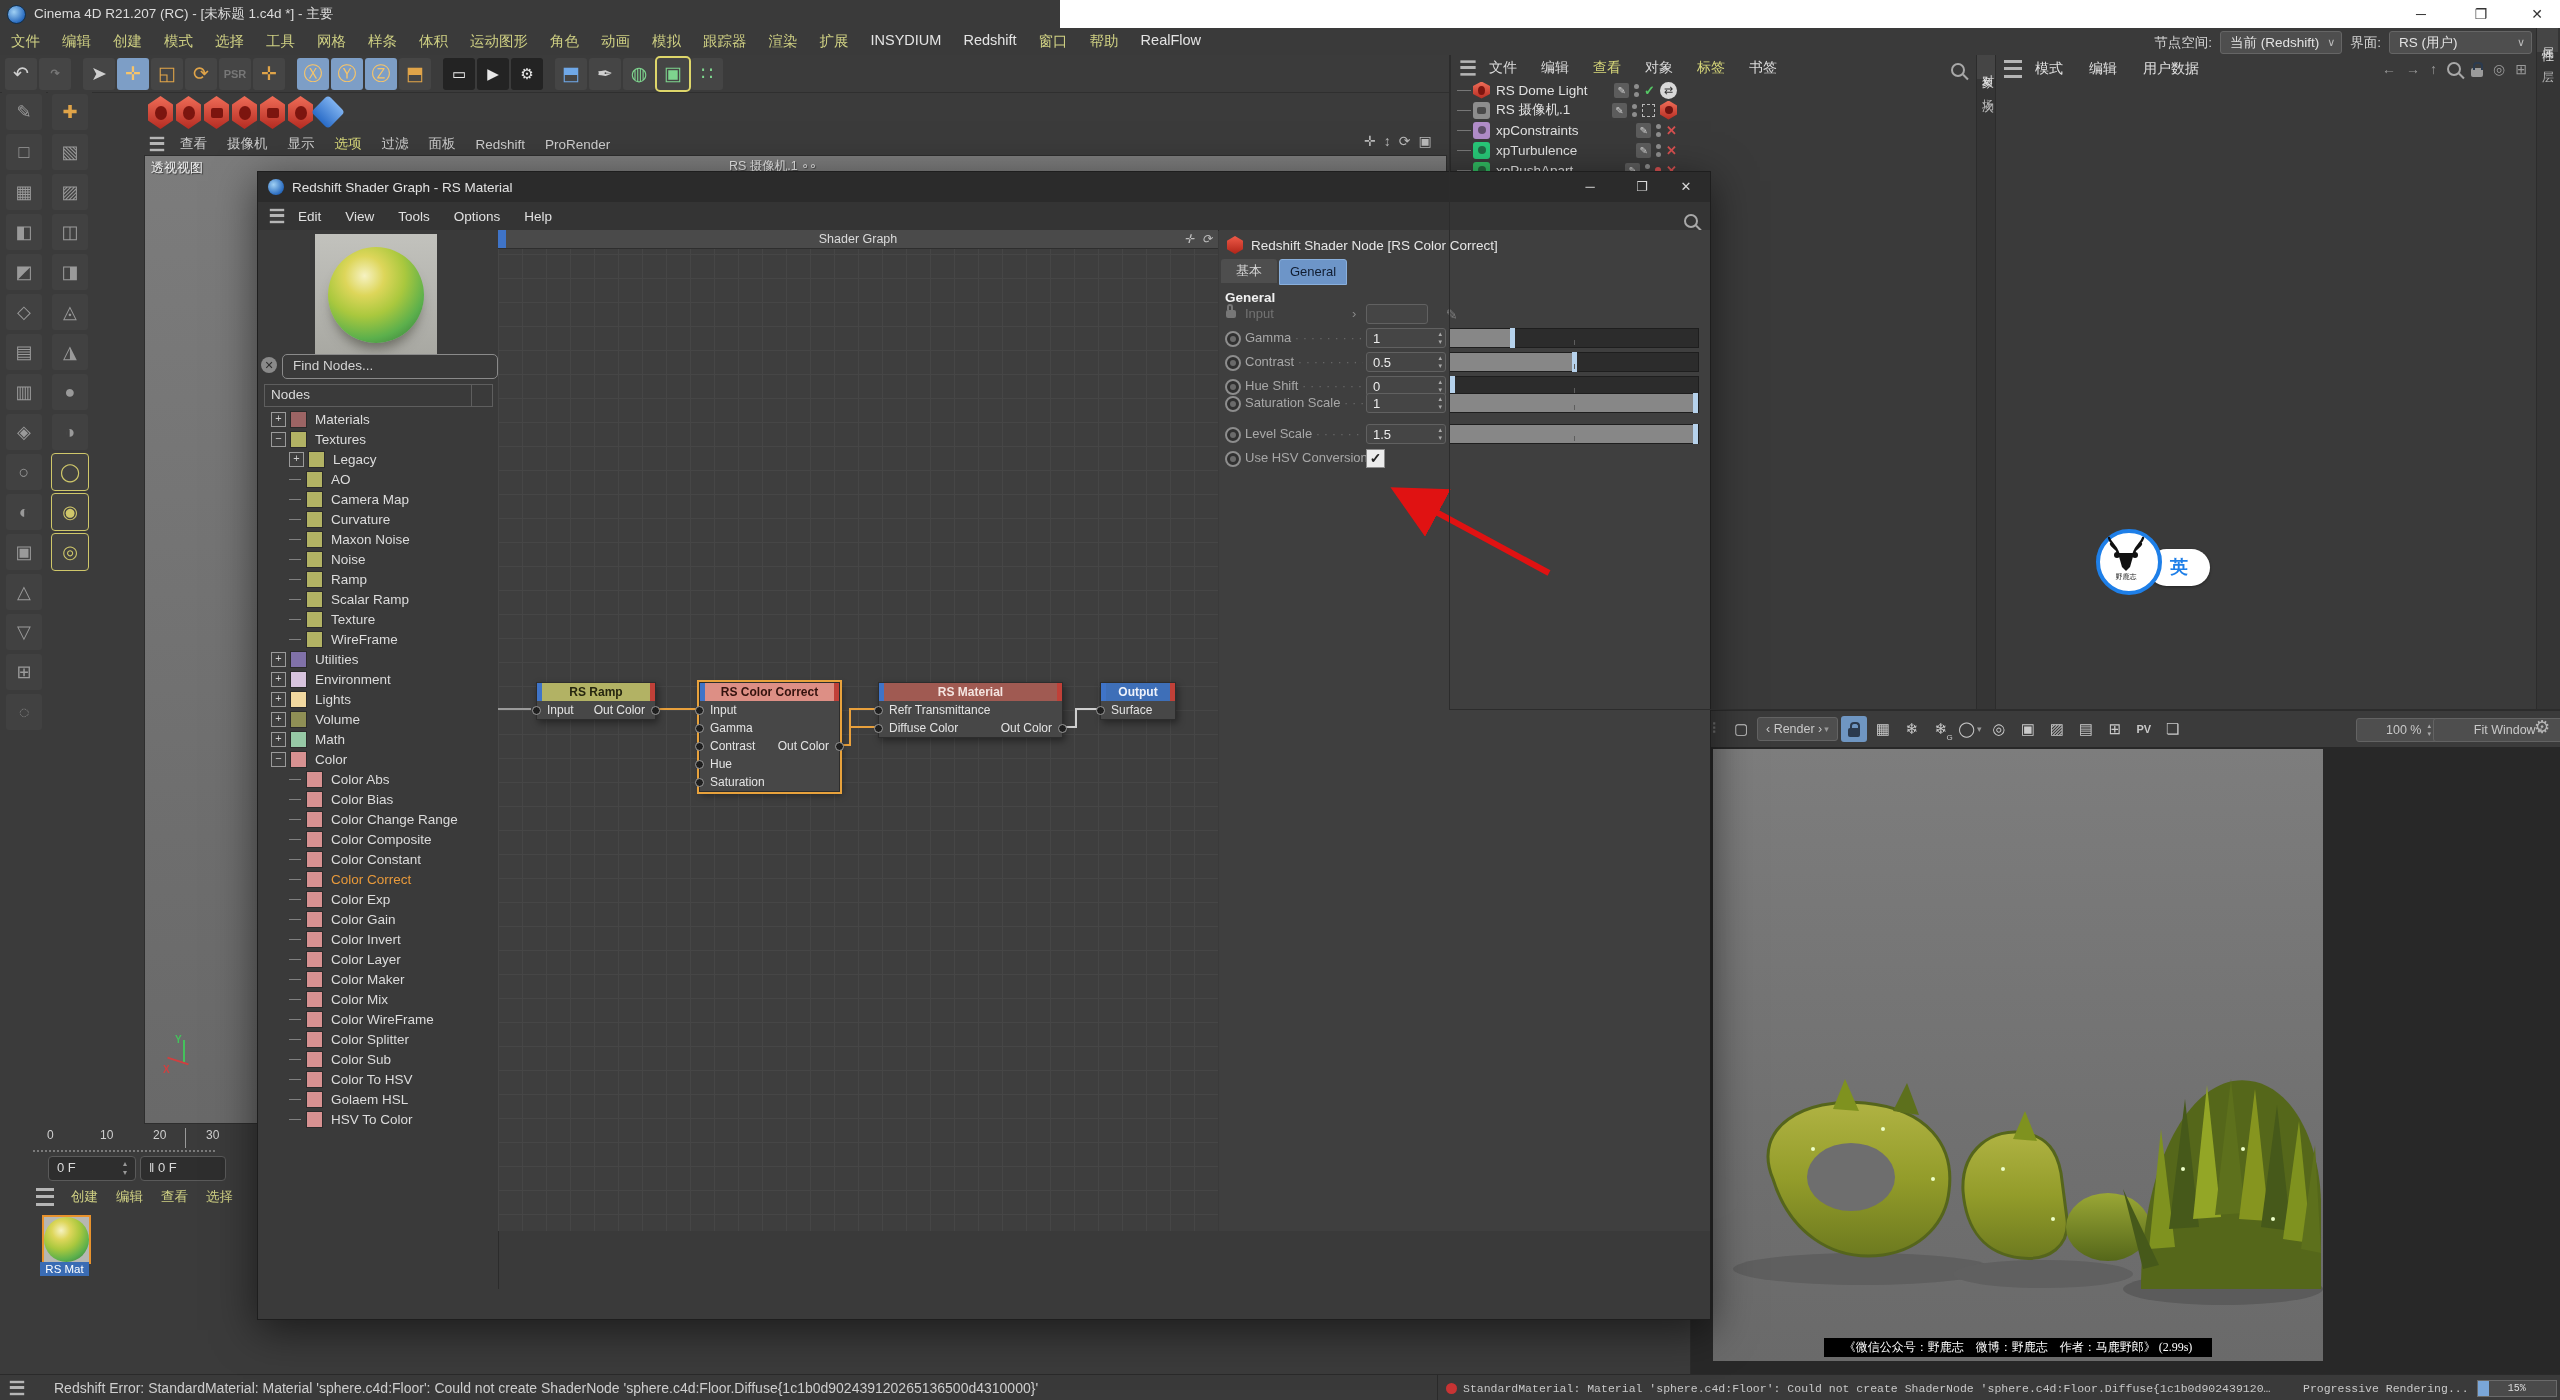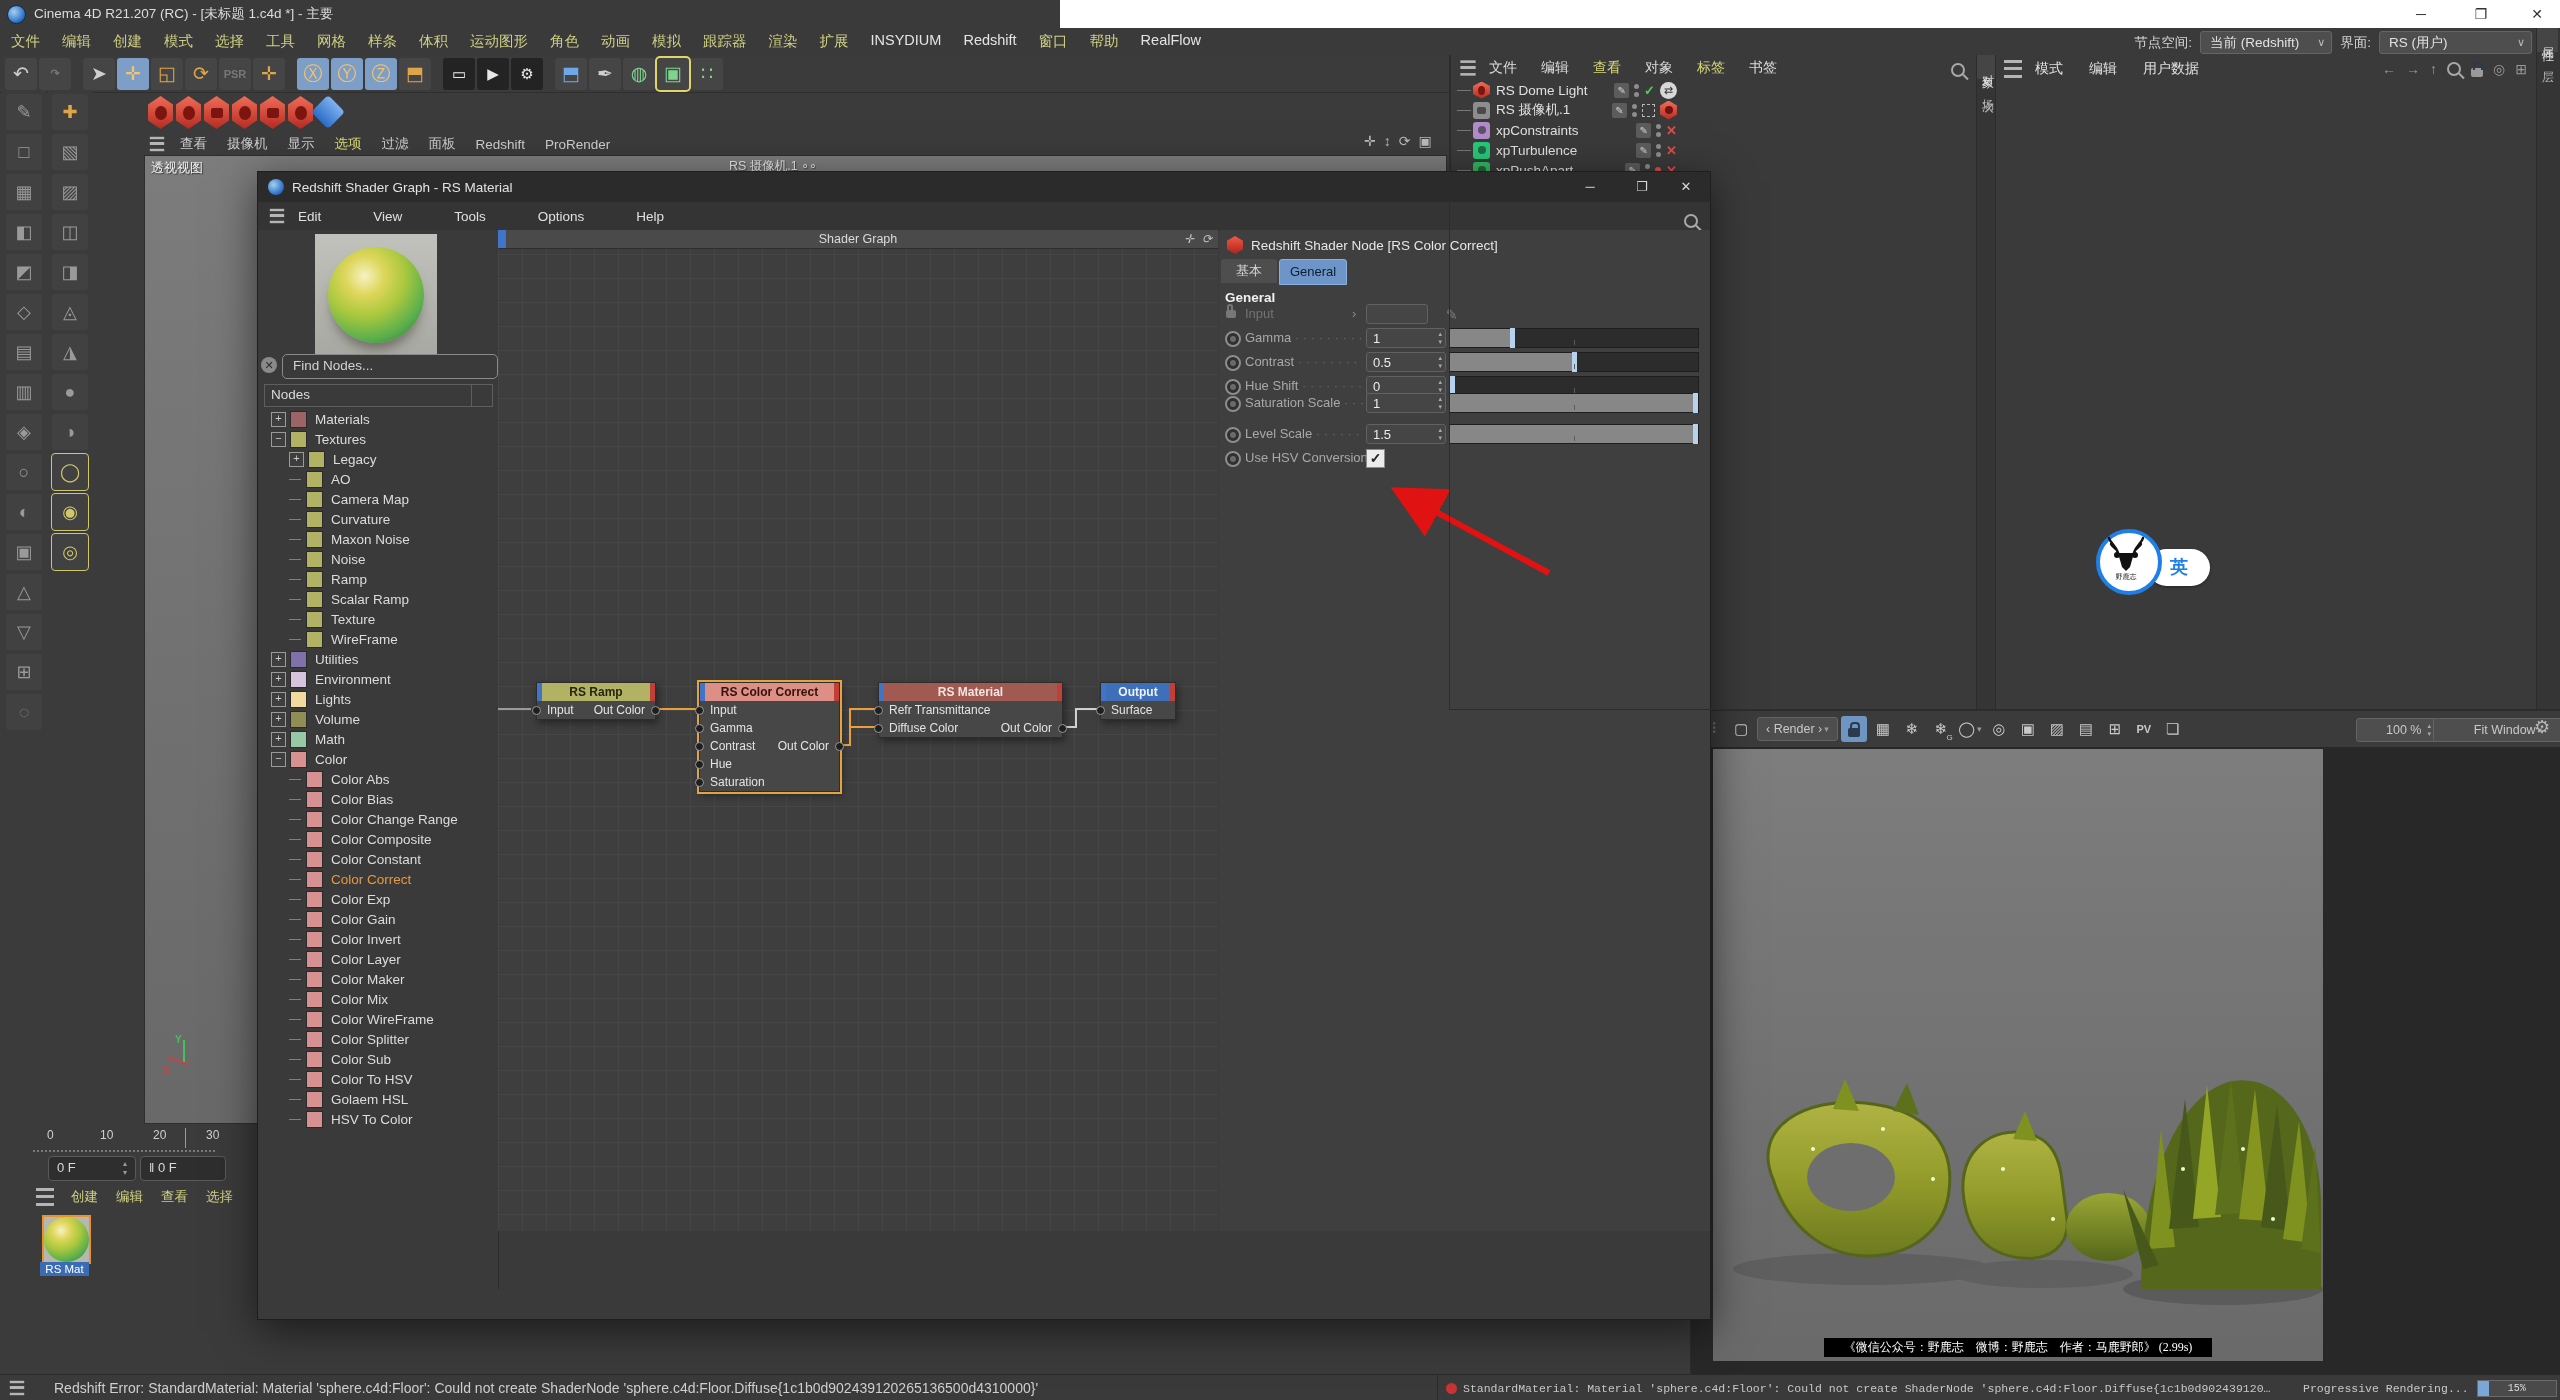--- a/index.html
+++ b/index.html
@@ -9,21 +9,21 @@
   #titlebar{position:absolute;left:0;top:0;width:2560px;height:28px;background:#fff;}
   #titlebar-dark{position:absolute;left:0;top:0;width:1060px;height:28px;background:#3a3a3a;display:flex;align-items:center;}
   #c4d-logo{width:17px;height:17px;border-radius:50%;margin:0 8px 0 7px;
             background:radial-gradient(circle at 35% 35%,#9fd0f4,#2a6cc0 70%,#123c72);border:1px solid #10304f;}
   #title-text{font-size:13.5px;color:#dcdcdc;white-space:nowrap;}
   .winbtn{position:absolute;top:0;width:46px;height:28px;text-align:center;line-height:28px;color:#333;font-size:14px;}
   #menubar{position:absolute;left:0;top:28px;width:2560px;height:27px;background:#3a3a3a;border-bottom:1px solid #2c2c2c;display:flex;align-items:center;}
   .menu-item{padding:0 11px;font-size:14.5px;color:#cfd083;white-space:nowrap;}
   .menu-item.en{color:#e4e4e4;}
   #nodespace{position:absolute;right:6px;top:31px;display:flex;align-items:center;gap:8px;font-size:13.5px;color:#d6d6d6;}
-  .dd{background:#4e4e4e;border:1px solid #656565;border-radius:3px;height:21px;line-height:21px;padding:0 32px 0 9px;position:relative;color:#e2e2e2;white-space:nowrap;}
+  .dd{background:#4e4e4e;border:1px solid #656565;border-radius:3px;height:21px;line-height:21px;padding:0 22px 0 9px;position:relative;color:#e2e2e2;white-space:nowrap;}
   .dd i{position:absolute;right:6px;top:0;font-style:normal;color:#bbb;font-size:11px;}
   .mag{width:10px;height:10px;border:2px solid #a8a8a8;border-radius:50%;position:relative;display:inline-block;}
   .mag::after{content:"";position:absolute;width:7px;height:2px;background:#a8a8a8;transform:rotate(45deg);right:-6px;bottom:-3px;}
   
   #main-toolbar{position:absolute;left:0;top:55px;width:1447px;height:37px;background:#3b3b3b;border-bottom:1px solid #2f2f2f;display:flex;align-items:center;padding-left:4px;}
   .tool{width:32px;height:32px;margin:0 1px;background:#454545;border-radius:3px;display:flex;align-items:center;justify-content:center;font-size:19px;color:#e0a449;}
   .tool.grey{color:#cfcfcf;}.tool.dim{color:#777;font-size:11px;font-weight:bold;}
   .tool.active{background:#7d9ec6;color:#f6c46a;}
   .tool.dark{background:#232323;color:#e8e8e8;font-size:15px;}
   .tool.blue{color:#6fa8e8;}.tool.green{color:#7ed48e;}
@@ -608,21 +608,21 @@
   <div id="sw">
     <div id="sw-title">
       <div class="swlogo"></div>
       <span class="ttl">Redshift Shader Graph - RS Material</span>
       <span class="swbtn" style="left:1312px">─</span>
       <span class="swbtn" style="left:1364px">❐</span>
       <span class="swbtn" style="left:1408px">✕</span>
     </div>
     <div id="sw-menu">
       <span class="hamb"></span>
-      <span id="sw-menu-items" style="display:flex;gap:28px;">
+      <span id="sw-menu-items" style="display:flex;">
           <span class="smi">Edit</span>
           <span class="smi">View</span>
           <span class="smi">Tools</span>
           <span class="smi">Options</span>
           <span class="smi">Help</span>
         </span>
     </div>
     <span id="sw-search" class="mag"></span>
 
     <div id="sw-left">

